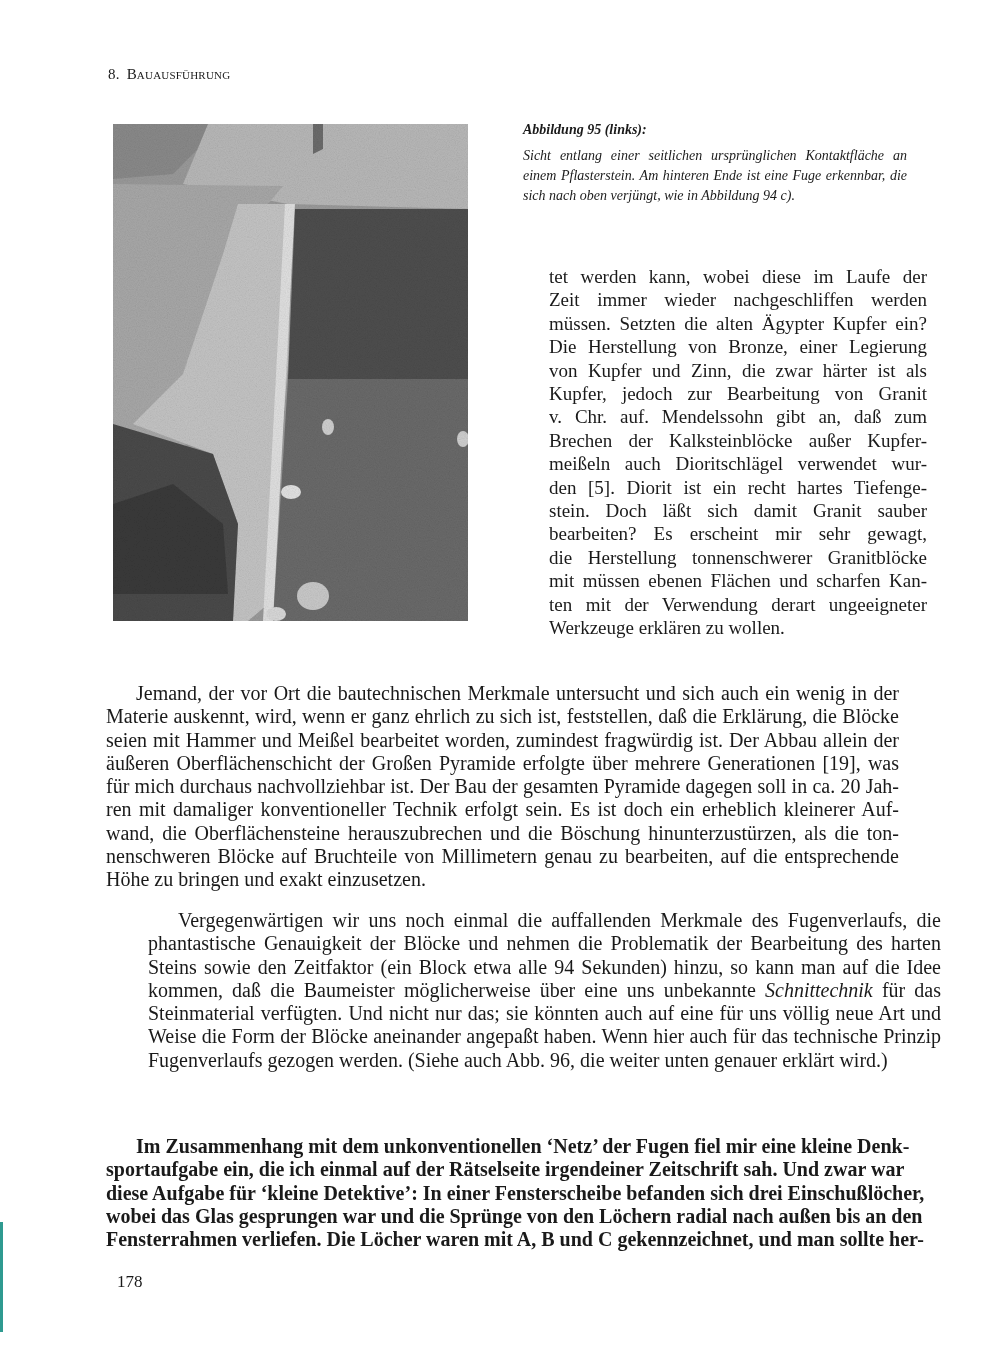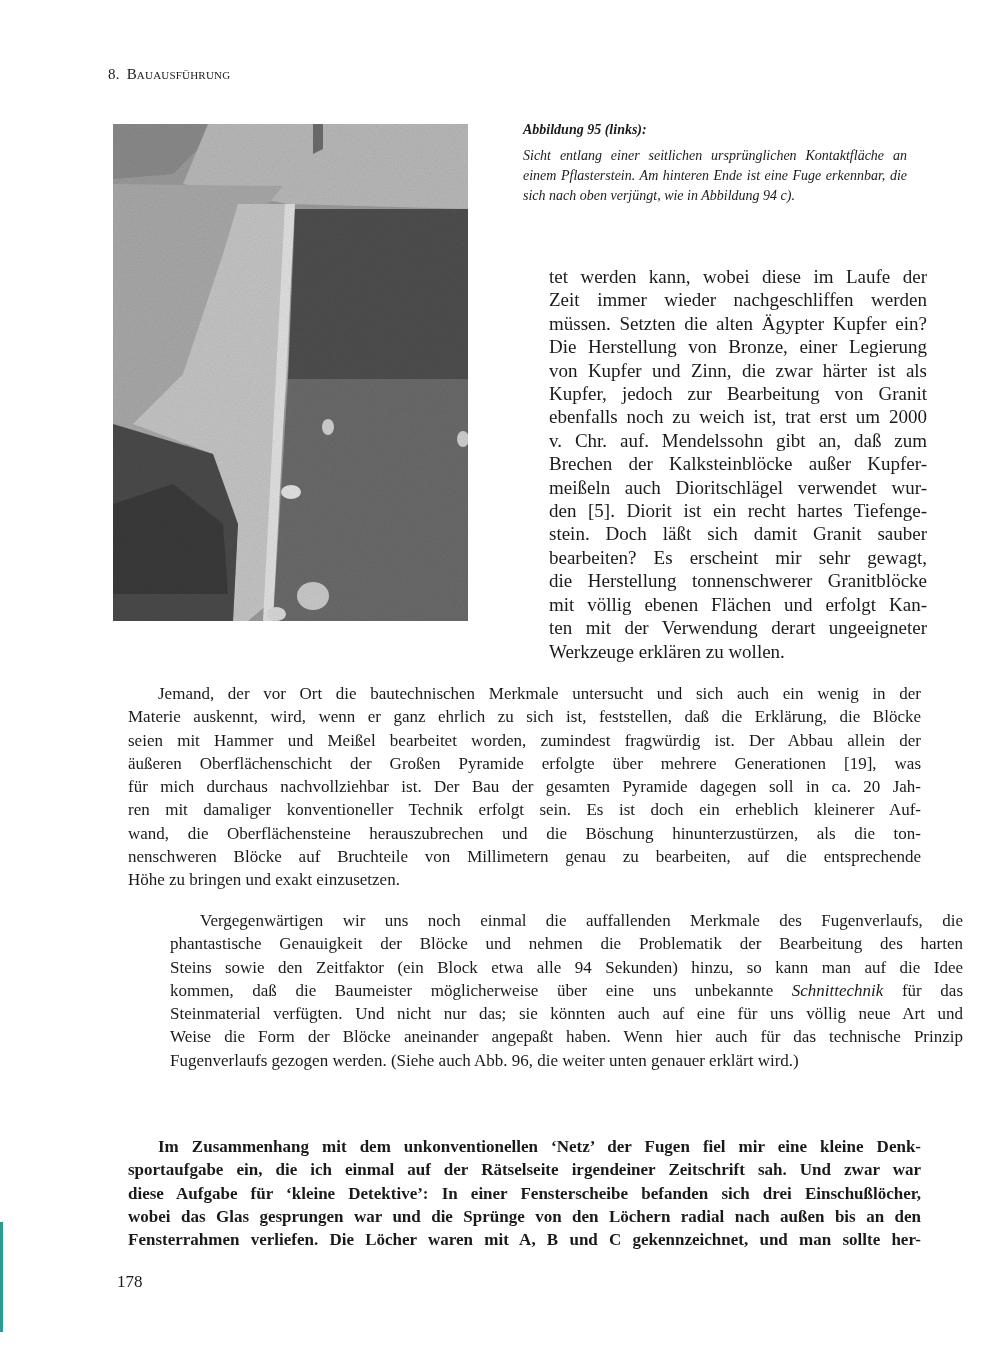--- a/index.html
+++ b/index.html
@@ -28,22 +28,22 @@
     font-style: italic; font-size: 14px; line-height: 20px; text-align: justify;
   }
   .caption .cap-title { font-weight: bold; margin-bottom: 6px; display: block; }
   .col-text {
     position: absolute; left: 549px; top: 265px; width: 378px;
     font-size: 19px; line-height: 23.4px; text-align: justify;
   }
   .col-text .line { display: block; text-align: justify; text-align-last: justify; white-space: nowrap; }
   .col-text .line.last { text-align-last: left; }
   .para {
-    position: absolute; left: 128px; width: 793px;
-    font-size: 17px; line-height: 23.3px;
+    position: absolute; left: 106px; width: 793px;
+    font-size: 20px; line-height: 23.3px;
   }
   .para .line { display: block; text-align: justify; text-align-last: justify; white-space: nowrap; }
   .para .line.indent { padding-left: 30px; }
   .para .line.last { text-align-last: left; }
   .p1 { top: 682px; }
   .p2 { top: 909px; margin-left: 42px; }
   .p3 { top: 1135px; font-weight: bold; }
   .page-number {
     position: absolute; left: 117px; top: 1272px; font-size: 17px;
   }
@@ -105,29 +105,28 @@
   <span>Sicht entlang einer seitlichen ursprünglichen Kontaktfläche an einem Pflasterstein. Am hinteren Ende ist eine Fuge erkennbar, die sich nach oben verjüngt, wie in Abbildung 94 c).</span>
 </div>
 
 <div class="col-text">
   <span class="line">tet werden kann, wobei diese im Laufe der</span>
   <span class="line">Zeit immer wieder nachgeschliffen werden</span>
   <span class="line">müssen. Setzten die alten Ägypter Kupfer ein?</span>
   <span class="line">Die Herstellung von Bronze, einer Legierung</span>
   <span class="line">von Kupfer und Zinn, die zwar härter ist als</span>
   <span class="line">Kupfer, jedoch zur Bearbeitung von Granit</span>
-  <span class="line">ebenfalls noch zu weich ist, trat erst um 2000</span>
   <span class="line">v. Chr. auf. Mendelssohn gibt an, daß zum</span>
   <span class="line">Brechen der Kalksteinblöcke außer Kupfer-</span>
   <span class="line">meißeln auch Dioritschlägel verwendet wur-</span>
   <span class="line">den [5]. Diorit ist ein recht hartes Tiefenge-</span>
   <span class="line">stein. Doch läßt sich damit Granit sauber</span>
   <span class="line">bearbeiten? Es erscheint mir sehr gewagt,</span>
   <span class="line">die Herstellung tonnenschwerer Granitblöcke</span>
-  <span class="line">mit völlig ebenen Flächen und erfolgt Kan-</span>
+  <span class="line">mit müssen ebenen Flächen und scharfen Kan-</span>
   <span class="line">ten mit der Verwendung derart ungeeigneter</span>
   <span class="line last">Werkzeuge erklären zu wollen.</span>
 </div>
 
 <div class="para p1">
   <span class="line indent">Jemand, der vor Ort die bautechnischen Merkmale untersucht und sich auch ein wenig in der</span>
   <span class="line">Materie auskennt, wird, wenn er ganz ehrlich zu sich ist, feststellen, daß die Erklärung, die Blöcke</span>
   <span class="line">seien mit Hammer und Meißel bearbeitet worden, zumindest fragwürdig ist. Der Abbau allein der</span>
   <span class="line">äußeren Oberflächenschicht der Großen Pyramide erfolgte über mehrere Generationen [19], was</span>
   <span class="line">für mich durchaus nachvollziehbar ist. Der Bau der gesamten Pyramide dagegen soll in ca. 20 Jah-</span>

